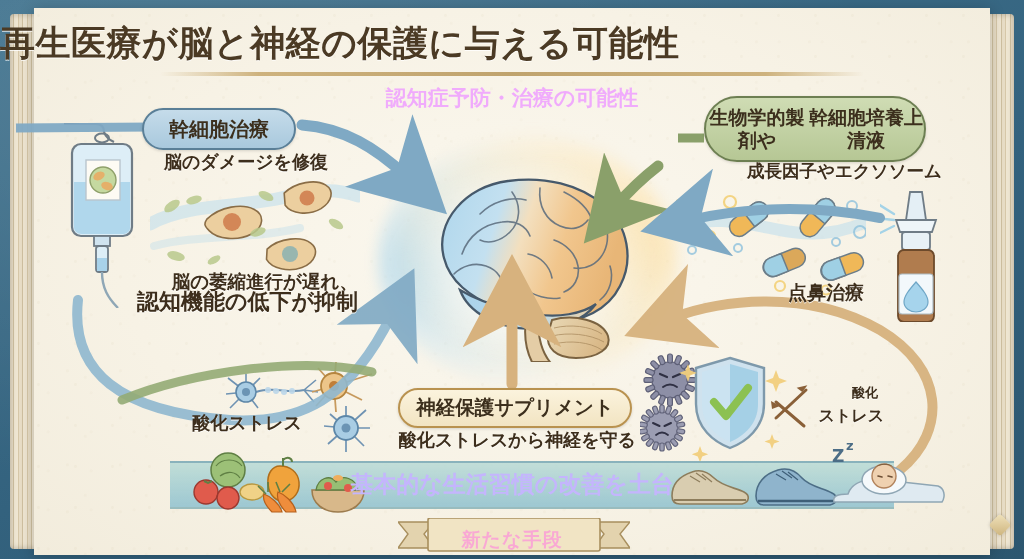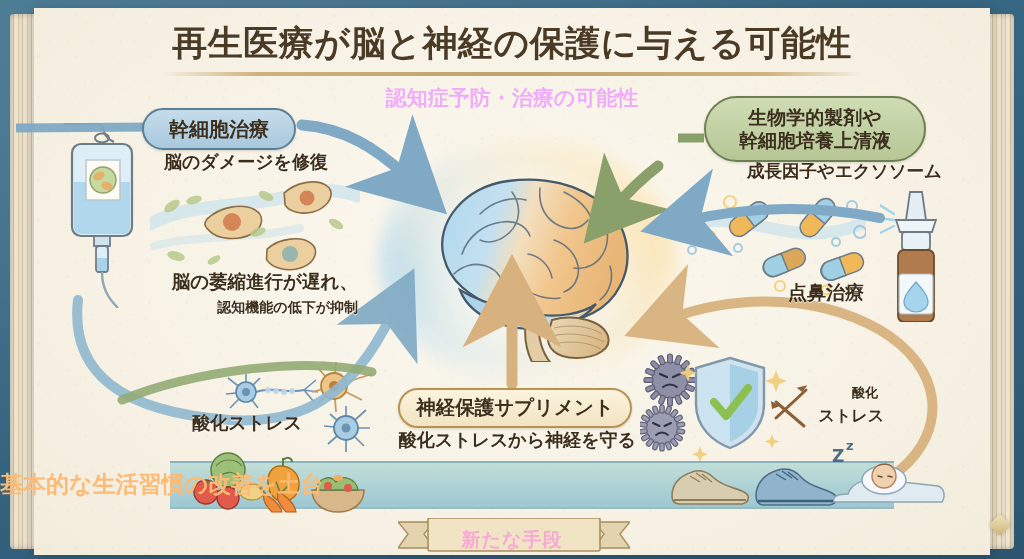--- a/index.html
+++ b/index.html
@@ -35,21 +35,21 @@
       radial-gradient(circle at 84% 26%, rgba(180,165,130,.14) 0 1px, transparent 2px),
       radial-gradient(circle at 33% 87%, rgba(180,165,130,.13) 0 1px, transparent 2px);
     background-size:37px 41px,53px 47px,61px 59px,43px 39px;}
 
   .corner-mark{position:absolute;width:16px;height:16px;
     background:linear-gradient(135deg,#f0e2bc,#cdb47d);transform:rotate(45deg);
     border-radius:3px;box-shadow:0 0 4px rgba(0,0,0,.2);}
   .corner-mark.br{right:16px;bottom:26px;}
 
   
-  .ttl{position:absolute;left:0;right:0;top:20px;text-align:center;
+  .ttl{position:absolute;left:0;right:0;top:20px;
     font-size:35px;font-weight:bold;color:#4b3a24;letter-spacing:.5px;
     text-shadow:0 1px 0 rgba(255,255,255,.8);}
   .ttl-rule{position:absolute;left:160px;right:160px;top:72px;height:4px;
     background:linear-gradient(90deg,transparent,#c9ab72 14%,#b99a60 50%,#c9ab72 86%,transparent);
     border-radius:3px;opacity:.9;}
   .subttl{position:absolute;left:0;right:0;top:84px;text-align:center;
     font-size:21px;color:#f0abfc;font-weight:600;}
 
   .pill{position:absolute;border-radius:40px;display:flex;align-items:center;justify-content:center;
     text-align:center;font-weight:bold;color:#3c2f1d;line-height:1.22;
@@ -72,22 +72,22 @@
     filter:blur(5px);}
   .brain{position:absolute;left:404px;top:162px;width:250px;height:200px;}
 
   
   .vec{position:absolute;inset:0;width:1024px;height:559px;pointer-events:none;}
 
   
   .band{position:absolute;left:170px;right:130px;top:461px;height:44px;
     background:linear-gradient(180deg,rgba(190,221,215,.95),rgba(150,196,208,.92));
     border-top:2px solid rgba(120,160,170,.55);border-bottom:2px solid rgba(120,160,170,.55);}
-  .band-txt{position:absolute;left:0;right:0;top:469px;text-align:left;
-    font-size:23px;font-weight:bold;color:#fdba74;}
+  .band-txt{position:absolute;left:0;right:0;top:469px;text-align:center;
+    font-size:23px;font-weight:bold;color:#c4b5fd;}
 
   
   .ribbon-txt{position:absolute;left:0;right:0;top:527px;text-align:center;
     font-size:19px;font-weight:bold;color:#f9a8d4;letter-spacing:1px;}
 </style>
 </head>
 <body>
 
 <div id="stage">
 
@@ -436,23 +436,23 @@
   <svg style="position:absolute;left:398px;top:518px;width:232px;height:40px" viewBox="0 0 232 40">
     <path d="M0 4 L36 4 L26 16 L36 30 L0 30 L10 16 Z" fill="#e3d3ae" stroke="#a88f5e" stroke-width="1.4"></path>
     <path d="M232 4 L196 4 L206 16 L196 30 L232 30 L222 16 Z" fill="#e3d3ae" stroke="#a88f5e" stroke-width="1.4"></path>
     <rect x="30" y="0" width="172" height="33" rx="2" fill="#f1e4c4" stroke="#a88f5e" stroke-width="1.6"></rect>
   </svg>
   <div class="ribbon-txt">新たな手段</div>
 
   <div class="pill blue" style="left:142px;top:108px;width:150px;height:38px;font-size:20px;">幹細胞治療</div>
   <div class="cap" style="left:138px;top:150px;width:190px;font-size:18px;">脳のダメージを修復</div>
   <div class="cap" style="left:126px;top:270px;width:232px;font-size:18.5px;">脳の萎縮進行が遅れ、</div>
-  <div class="cap" style="left:126px;top:298px;width:232px;font-size:14px;">認知機能の低下が抑制</div>
-
-  <div class="pill green" style="left:704px;top:96px;width:218px;height:62px;font-size:19px;flex-direction:column;">
+  <div class="cap" style="left:126px;top:288px;width:232px;font-size:22px;">認知機能の低下が抑制</div>
+
+  <div class="pill green" style="left:704px;top:96px;width:218px;height:62px;font-size:19px;">
     <span>生物学的製剤や</span>
     <span>幹細胞培養上清液</span>
   </div>
   <div class="cap" style="left:686px;top:160px;width:256px;font-size:17.5px;">成長因子やエクソソーム</div>
 
   <div class="cap" style="left:724px;top:280px;width:140px;font-size:19px;">点鼻治療</div>
 
   <div class="pill cream" style="left:398px;top:388px;width:230px;height:36px;font-size:19.5px;">神経保護サプリメント</div>
   <div class="cap" style="left:370px;top:428px;width:266px;font-size:18px;">酸化ストレスから神経を守る</div>
 

